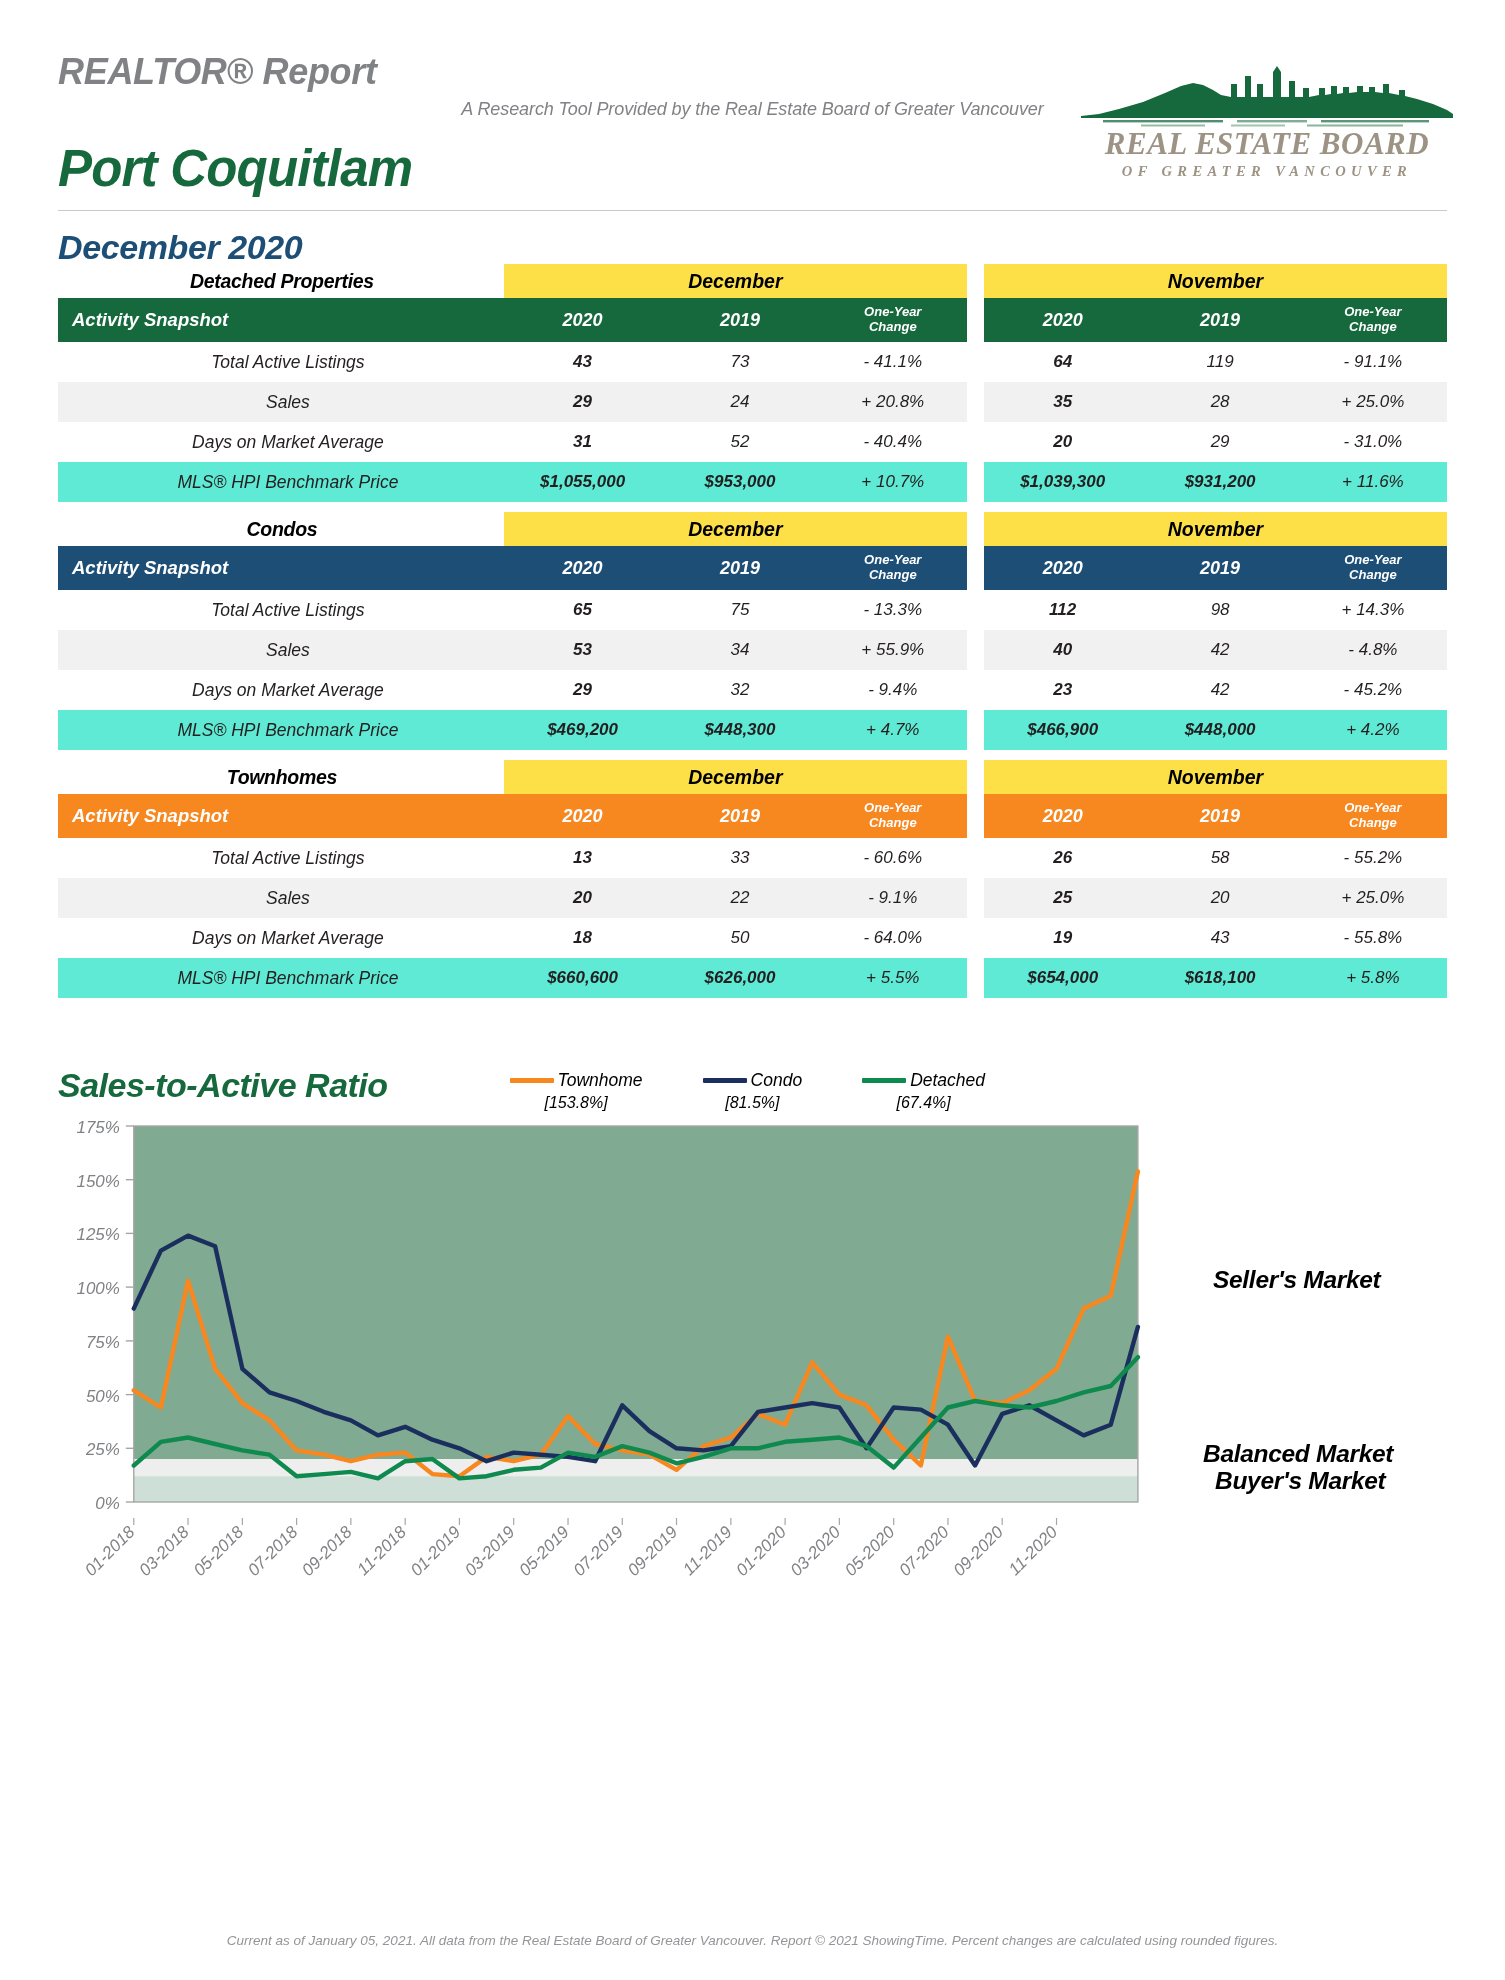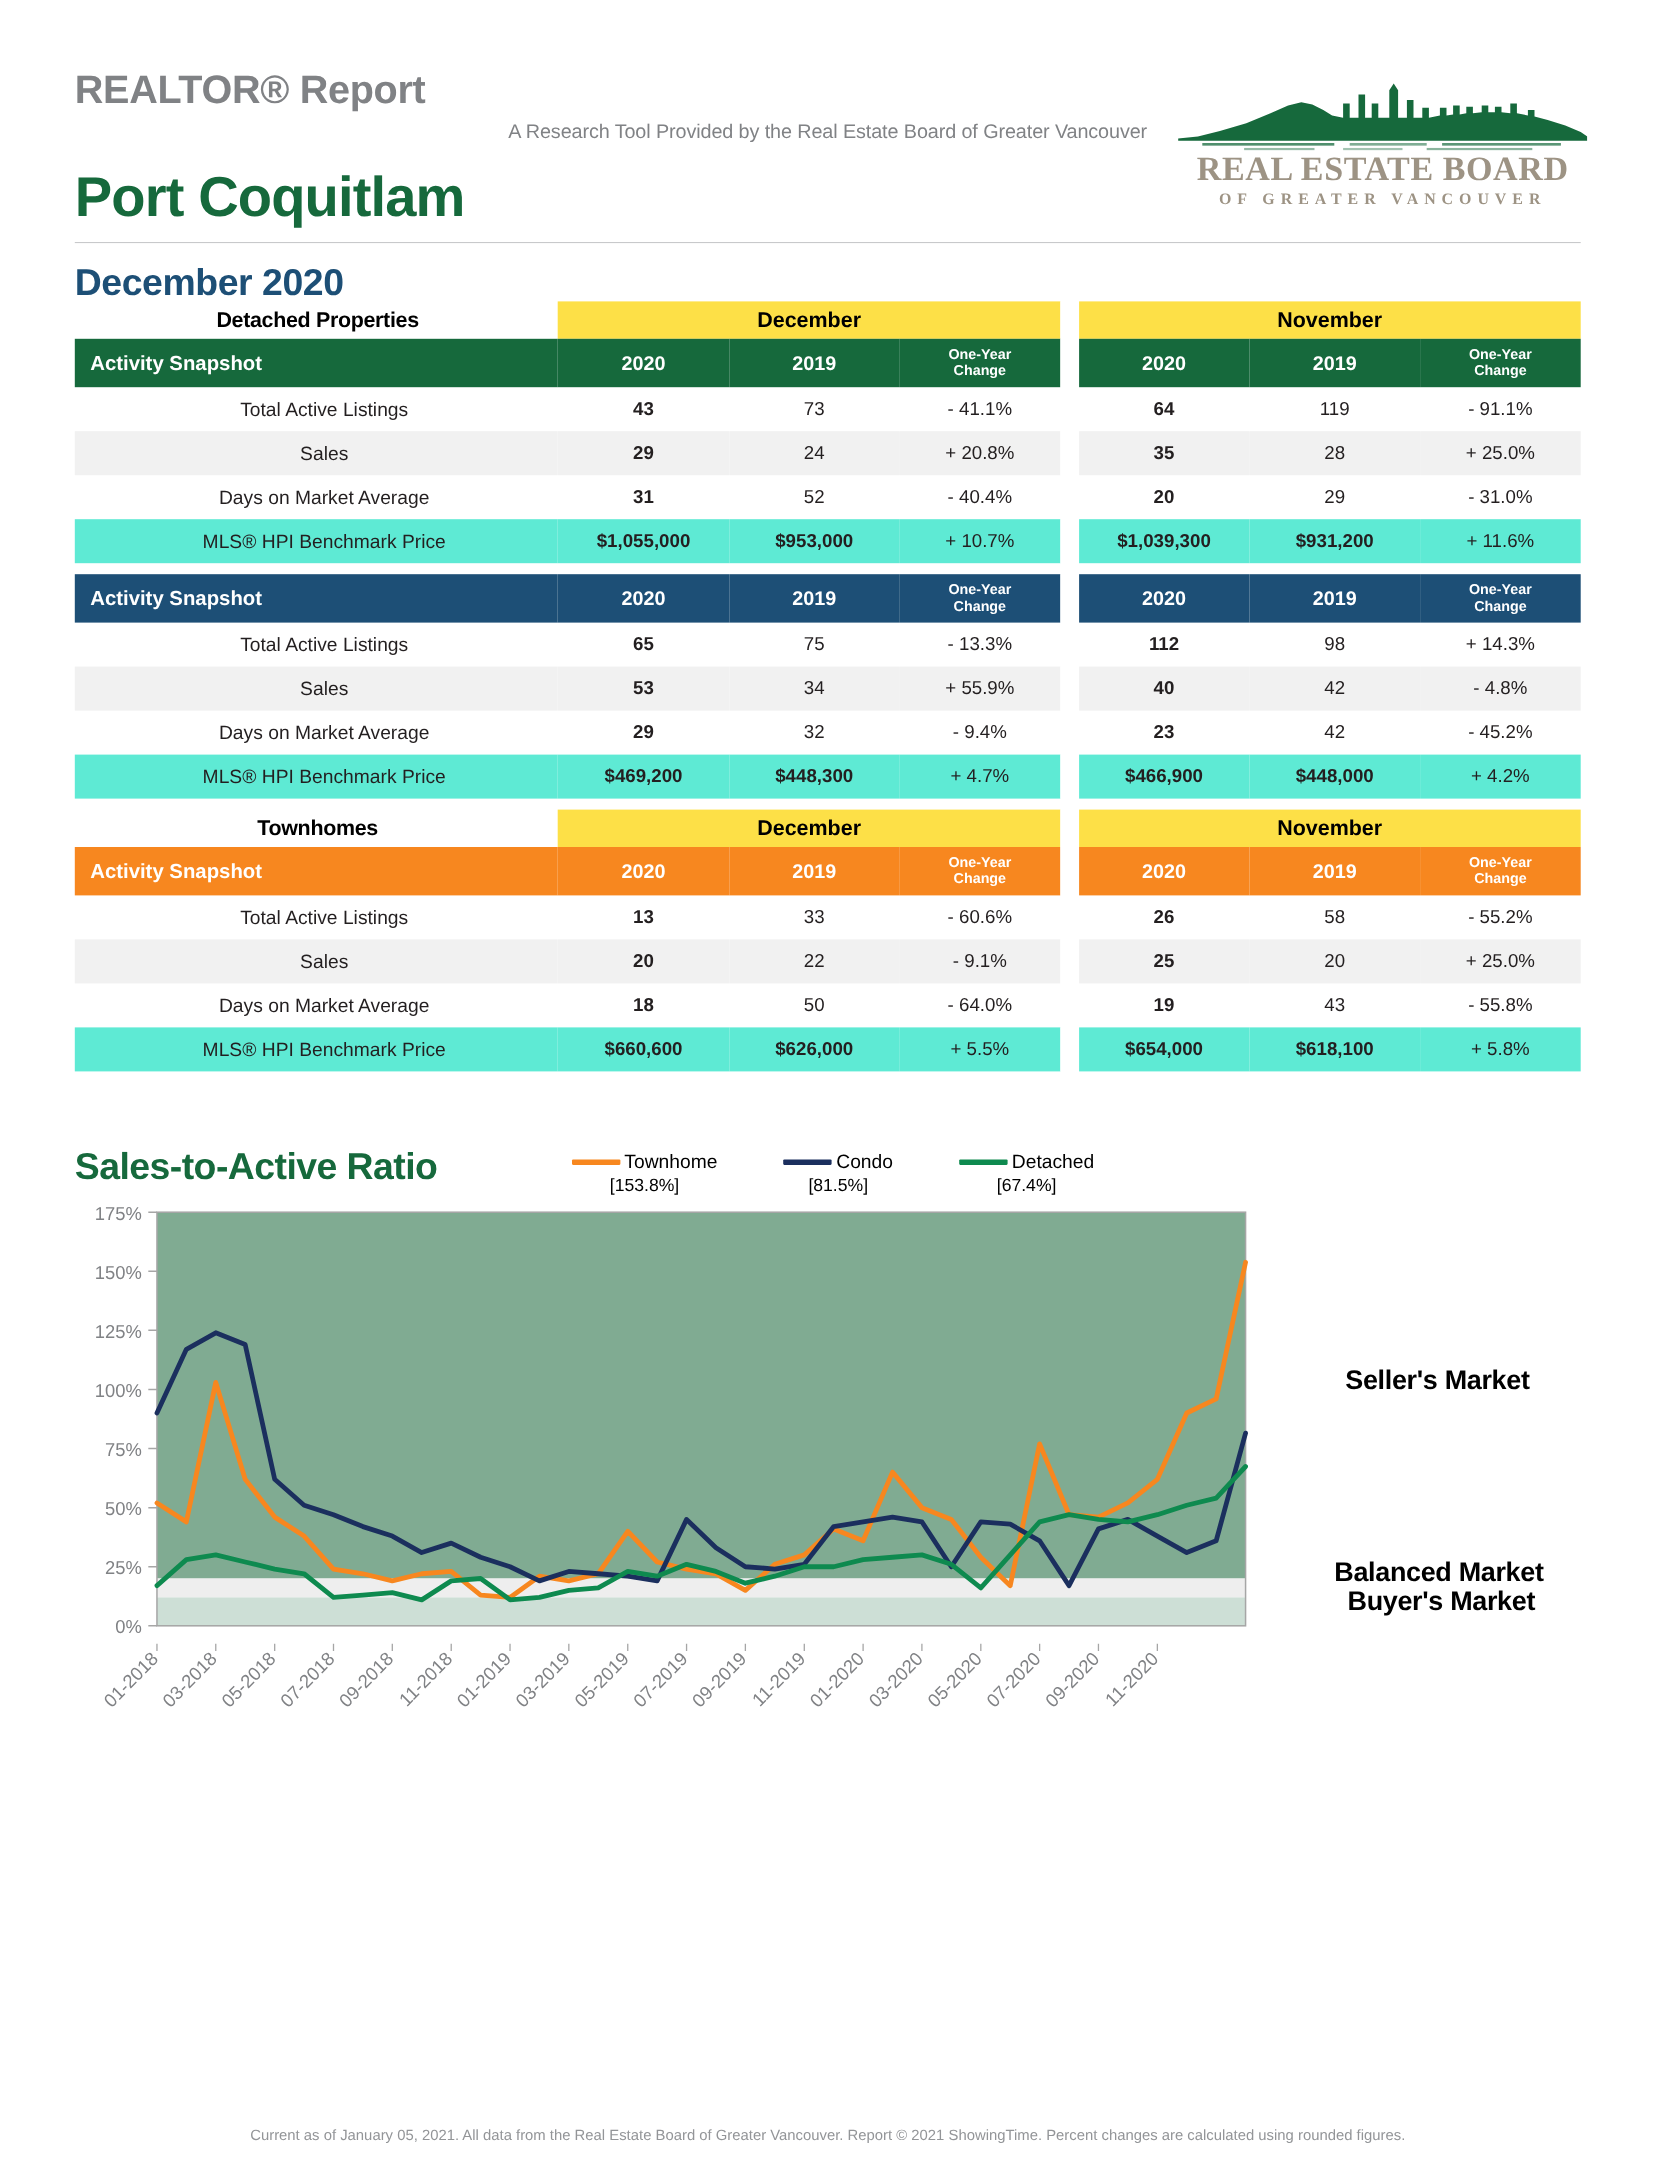--- a/index.html
+++ b/index.html
@@ -7,22 +7,23 @@
   html, body {
     width: 1505px;
     background: #ffffff;
     font-family: "Liberation Sans", sans-serif;
     color: #231f20;
   }
   .page {
     position: relative;
     width: 1505px;
     height: 1980px;
-    padding: 12px;
+    padding: 2px;
     overflow: hidden;
+    font-style: italic;
   }
 
   
   .header {
     position: relative;
     padding: 52px 56px 0 56px;
     height: 262px;
   }
   .report-title {
     font-size: 36px;
@@ -359,20 +360,26 @@
               <col class="c-label">
               <col class="c-y">
               <col class="c-y">
               <col class="c-ch">
               <col class="c-gap">
               <col class="c-y">
               <col class="c-y">
               <col class="c-ch">
             </colgroup>
             <tbody>
+              <tr class="month-band">
+                <td class="blank cat-title">Condos</td>
+                <td colspan="3">December</td>
+                <td class="blank"></td>
+                <td colspan="3">November</td>
+              </tr>
               <tr class="hdr-row">
                 <td class="snapshot">Activity Snapshot</td>
                 <td>2020</td>
                 <td>2019</td>
                 <td class="oneyear">One-Year<br>Change</td>
                 <td class="blank"></td>
                 <td>2020</td>
                 <td>2019</td>
                 <td class="oneyear">One-Year<br>Change</td>
               </tr>

